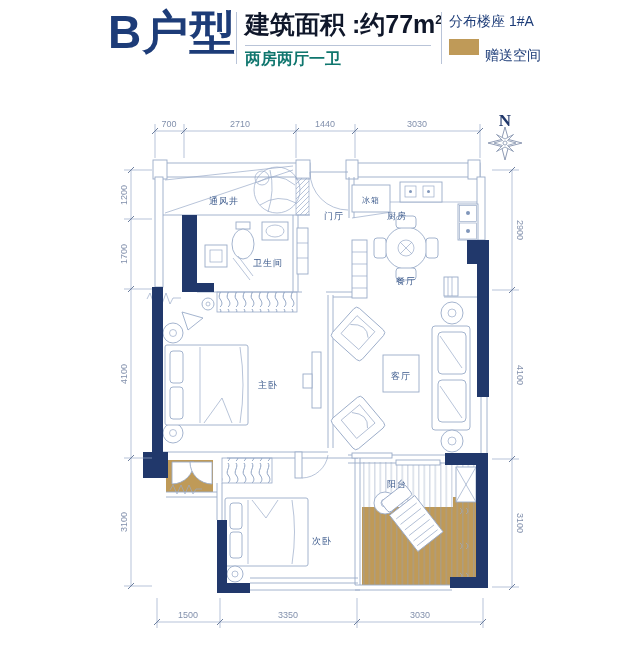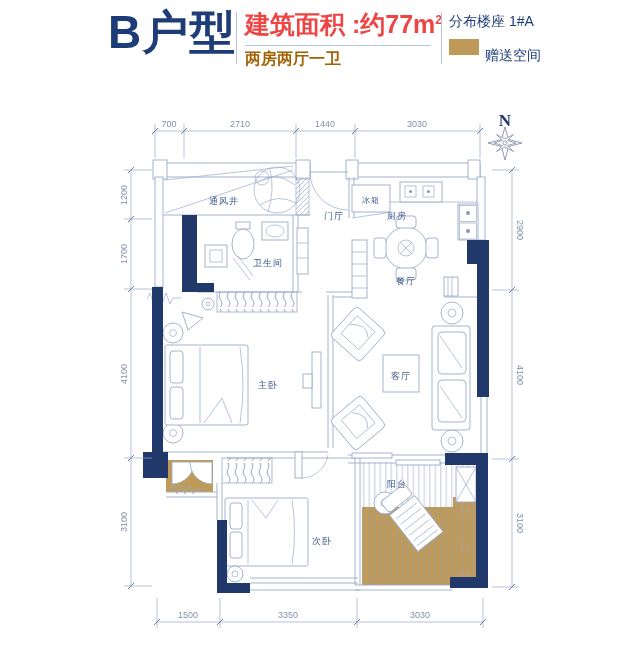--- a/index.html
+++ b/index.html
@@ -3,24 +3,24 @@
 <meta charset="utf-8">
 <style>
   html,body{margin:0;padding:0;background:#ffffff;}
   .page{position:relative;width:636px;height:651px;background:#ffffff;overflow:hidden;
         font-family:"Liberation Sans","DejaVu Sans",sans-serif;border-radius:20px;}
   
   .header{position:absolute;left:0;top:0;width:636px;height:80px;}
   .title{position:absolute;left:108px;top:2px;font-size:46px;font-weight:bold;color:#1d3c78;letter-spacing:1px;}
   .vdiv1{position:absolute;left:236px;top:12px;width:1px;height:52px;background:#b9c4d8;}
   .vdiv2{position:absolute;left:441px;top:12px;width:1px;height:52px;background:#b9c4d8;}
-  .area{position:absolute;left:245px;top:8px;font-size:25px;color:#ef4444;font-weight:bold;}
+  .area{position:absolute;left:245px;top:8px;font-size:25px;color:#0f172a;font-weight:bold;}
   .area sup{font-size:12px;}
   .hdiv{position:absolute;left:245px;top:45px;width:186px;height:1px;background:#b9c4d8;}
-  .layout{position:absolute;left:245px;top:49px;font-size:16px;color:#a16207;font-weight:bold;}
+  .layout{position:absolute;left:245px;top:49px;font-size:16px;color:#0f766e;font-weight:bold;}
   .building{position:absolute;left:449px;top:13px;font-size:14px;color:#1d3c78;}
   .legend{position:absolute;left:449px;top:38px;height:18px;display:flex;align-items:center;}
   .swatch{width:30px;height:16px;background:#bf9a58;display:inline-block;}
   .legend-label{font-size:14px;color:#1d3c78;margin-left:6px;margin-top:17px;}
   
   svg{position:absolute;left:0;top:0;}
   .wall{fill:#21386b;stroke:none;}
   .ln{fill:none;stroke:#9aabc8;stroke-width:0.9;}
   .lnt{fill:none;stroke:#9aabc8;stroke-width:0.7;}
   .lnf{fill:#ffffff;stroke:#9aabc8;stroke-width:0.9;}

